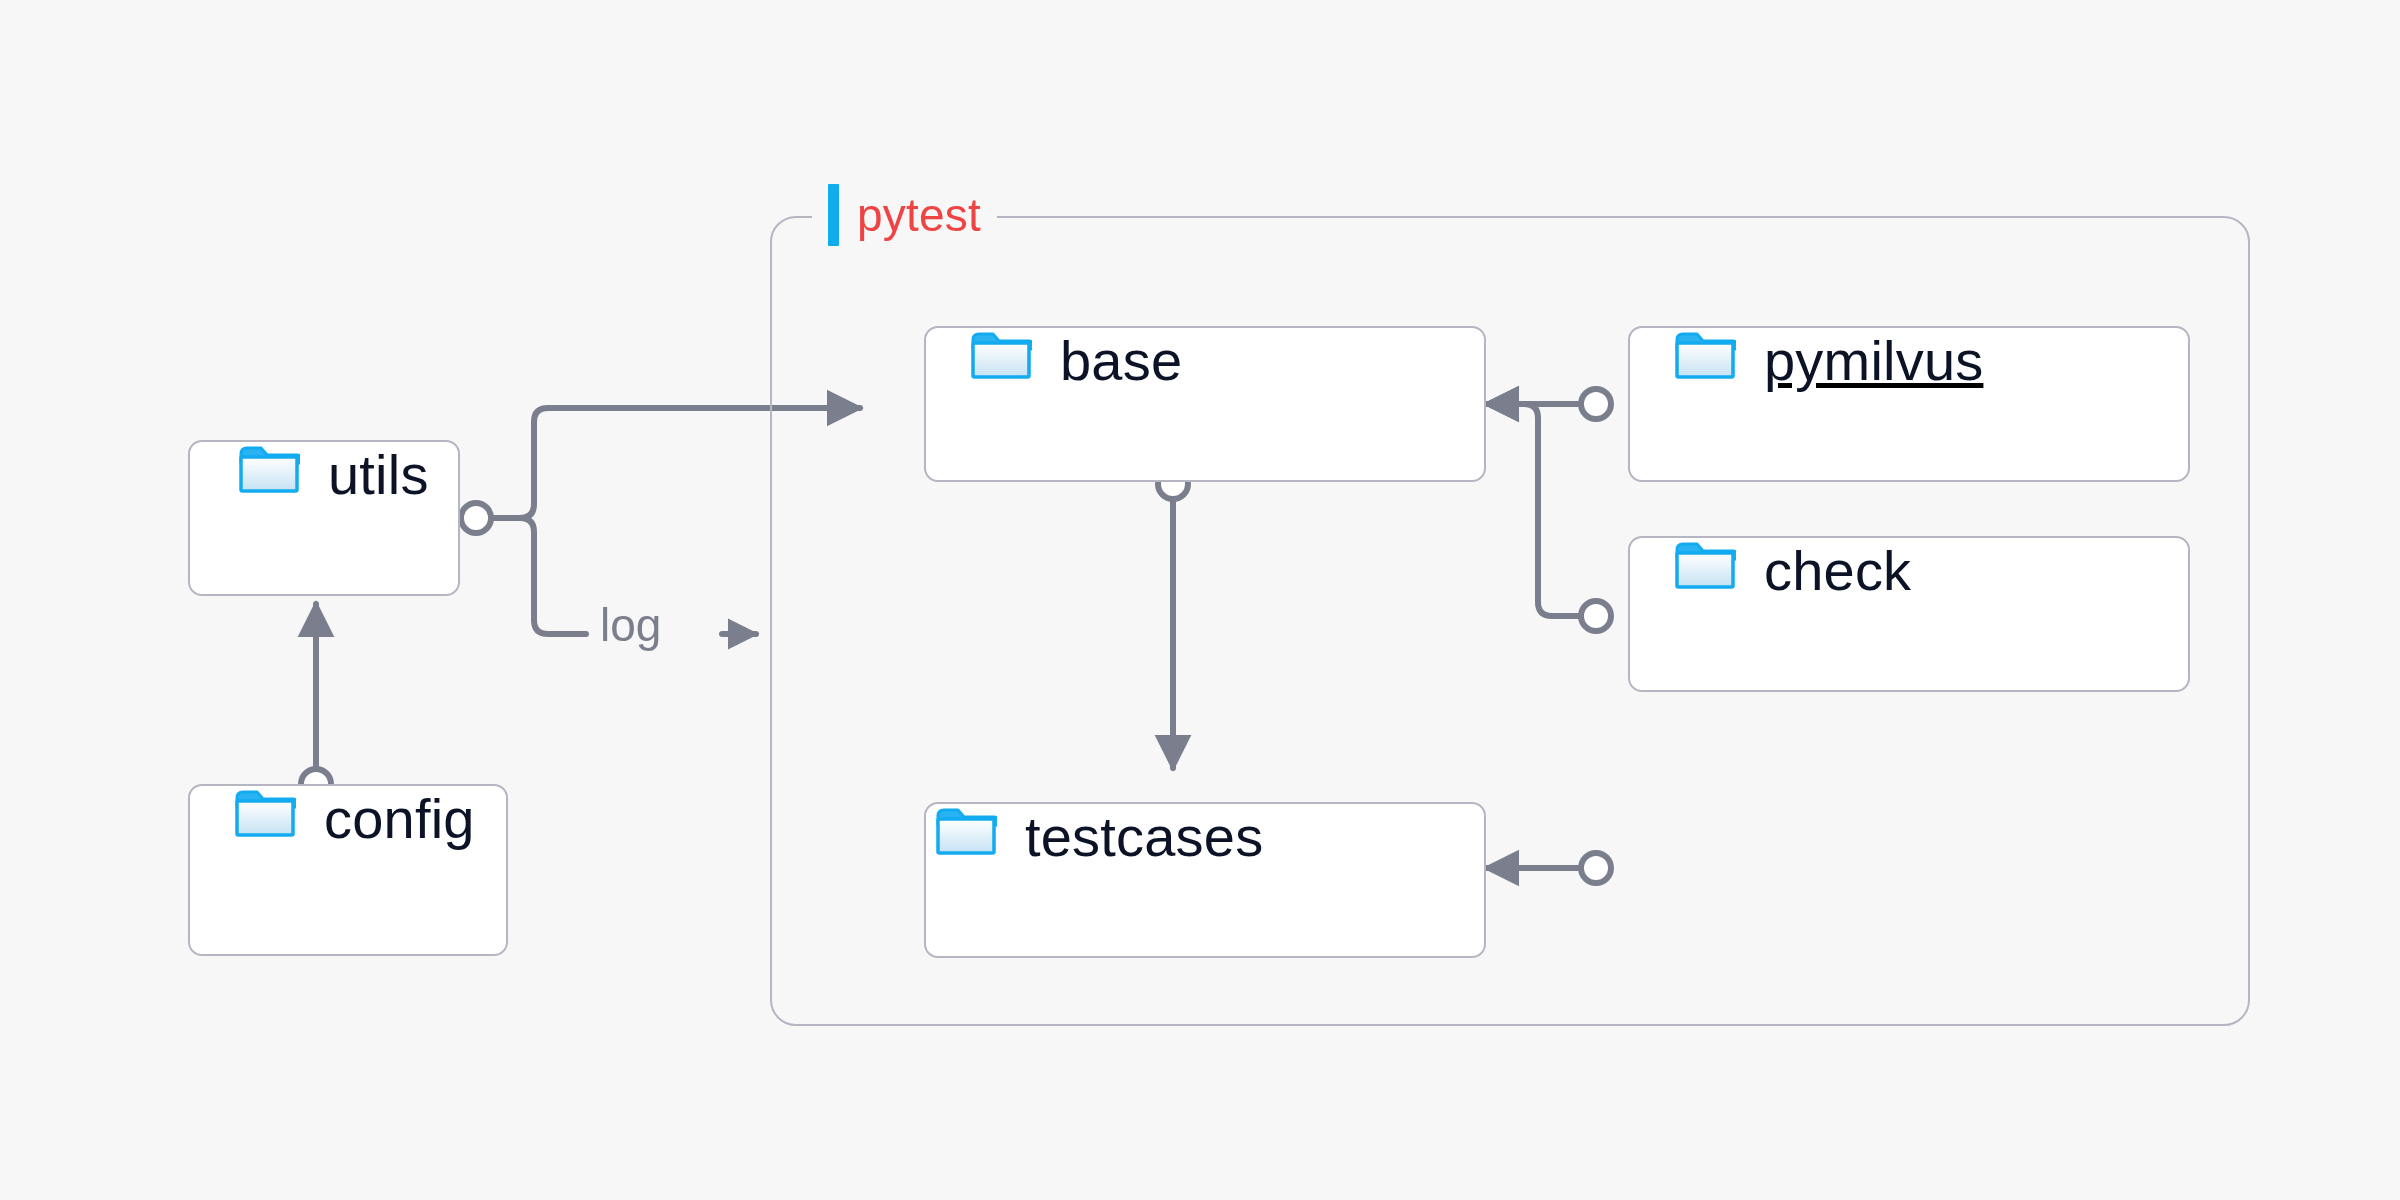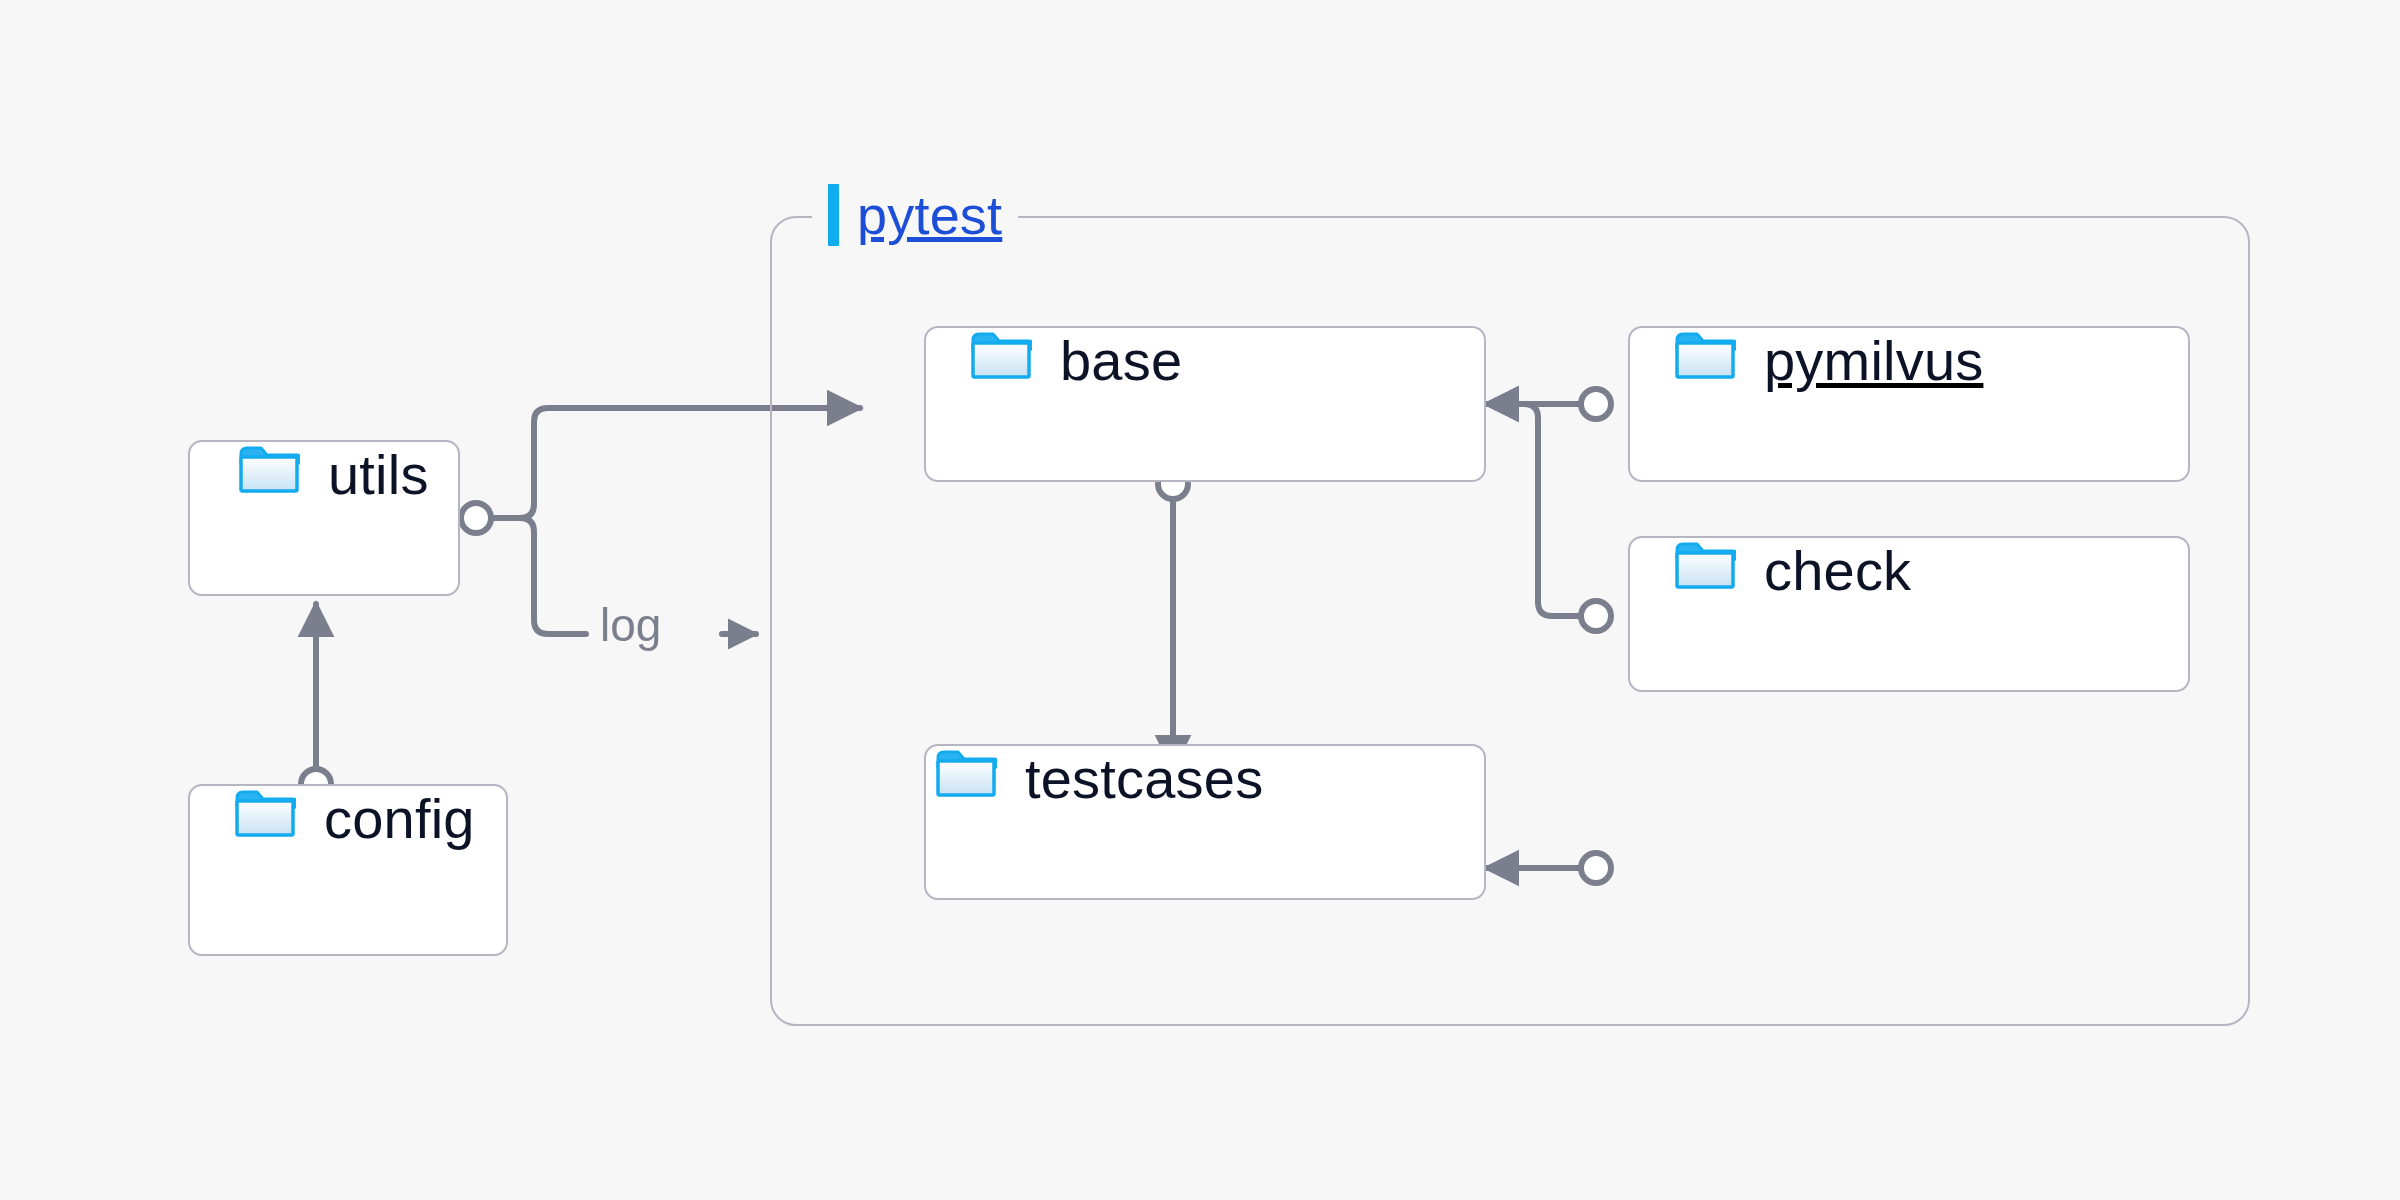--- a/index.html
+++ b/index.html
@@ -27,25 +27,24 @@
     padding:0 16px;
     height:64px;
   }
   .group-bar{
     width:11px;height:62px;
     background:#0fadee;
     border-radius:1px;
     flex:0 0 auto;
   }
   .group-title{
-    font-size:54px;
-    color:#1d4ed8;
+    font-size:46px;
+    color:#ef4444;
     letter-spacing:.2px;
     white-space:nowrap;
-    text-decoration:underline;
   }
 
   
   .node{
     position:absolute;
     box-sizing:border-box;
     background:#ffffff;
     border:2px solid #b6b6c3;
     border-radius:14px;
     display:flex;
@@ -146,21 +145,21 @@
   </div>
 
   <div class="node" style="left:892px;top:326px;width:562px;height:156px;">
     <svg class="folder" width="62" height="52" viewBox="0 0 62 52">
       <path d="M3 12 q0-6 6-6 h14 l6 7 h30 q4 0 4 5 v3 H3 z" fill="#2ab3f2" stroke="#13abf0" stroke-width="3" stroke-linejoin="round"></path>
       <rect x="3" y="15" width="56" height="34" rx="1.5" fill="url(#folderGrad)" stroke="#13abf0" stroke-width="3.5"></rect>
     </svg>
     <span class="node-label">base</span>
   </div>
 
-  <div class="node" style="left:892px;top:744px;width:562px;height:156px;padding-left:9px;">
+  <div class="node" style="left:892px;top:802px;width:562px;height:156px;padding-left:9px;">
     <svg class="folder" width="62" height="52" viewBox="0 0 62 52">
       <path d="M3 12 q0-6 6-6 h14 l6 7 h30 q4 0 4 5 v3 H3 z" fill="#2ab3f2" stroke="#13abf0" stroke-width="3" stroke-linejoin="round"></path>
       <rect x="3" y="15" width="56" height="34" rx="1.5" fill="url(#folderGrad)" stroke="#13abf0" stroke-width="3.5"></rect>
     </svg>
     <span class="node-label">testcases</span>
   </div>
 
   <div class="node" style="left:1596px;top:326px;width:562px;height:156px;text-decoration:underline;">
     <svg class="folder" width="62" height="52" viewBox="0 0 62 52">
       <path d="M3 12 q0-6 6-6 h14 l6 7 h30 q4 0 4 5 v3 H3 z" fill="#2ab3f2" stroke="#13abf0" stroke-width="3" stroke-linejoin="round"></path>

